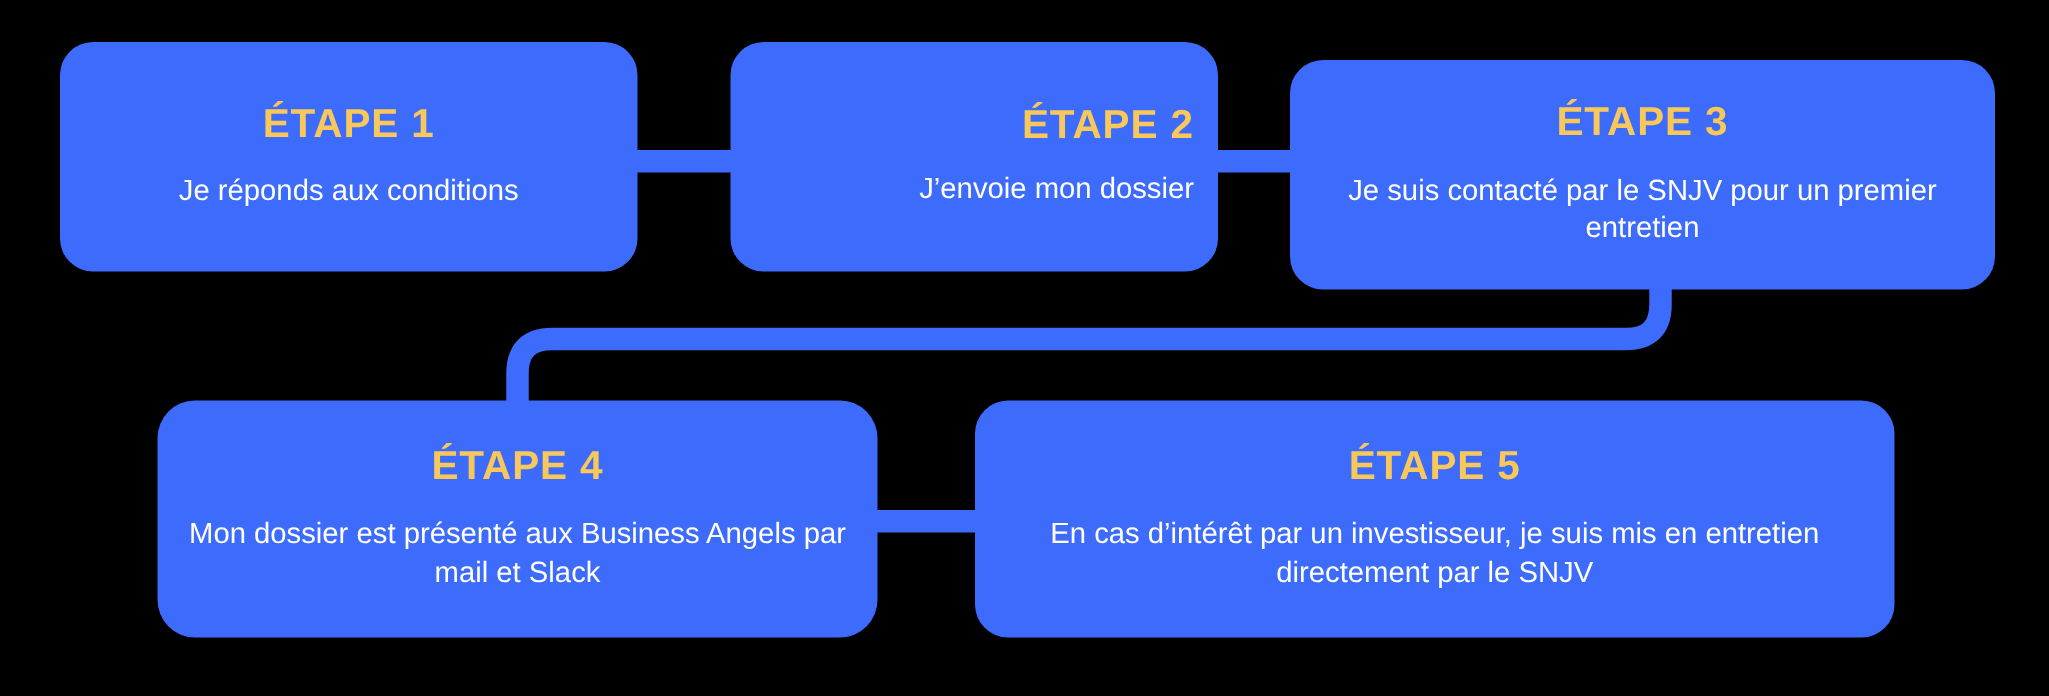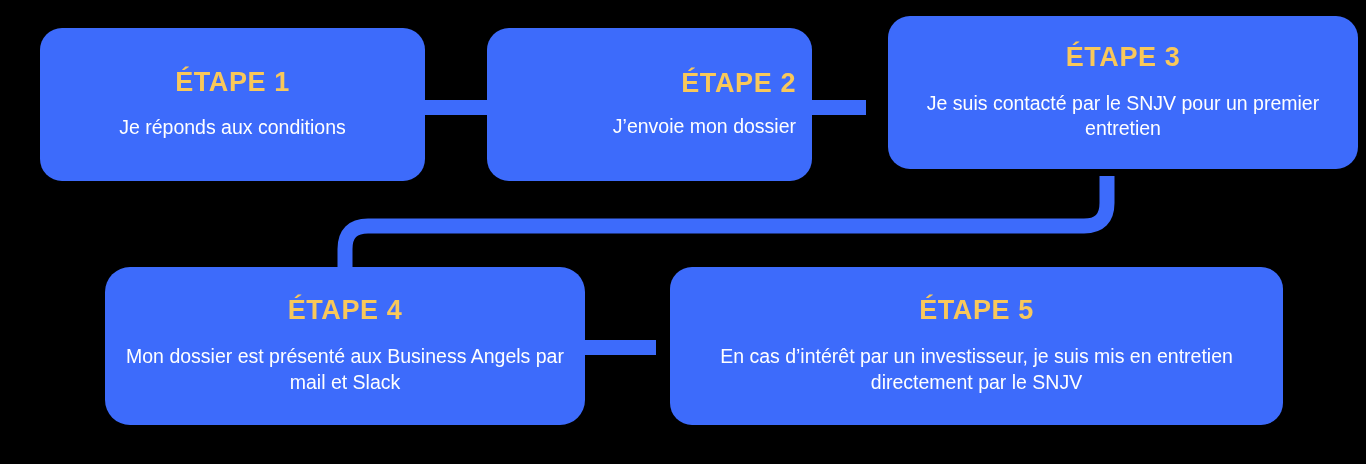--- a/index.html
+++ b/index.html
@@ -63,23 +63,23 @@
     font-size: 19.5px;
     font-weight: 400;
     line-height: 1.32;
     margin: 0;
     max-width: 100%;
   }
 
   
   #step-box-1 { left: 40px;  top: 28px;  width: 385px; height: 153px; }
   #step-box-2 { left: 487px; top: 28px;  width: 325px; height: 153px; align-items: flex-end; }
-  #step-box-3 { left: 860px; top: 16px;  width: 470px; height: 153px; margin-left: 28px; }
+  #step-box-3 { left: 860px; top: 40px;  width: 470px; height: 153px; }
   #step-box-4 { left: 105px; top: 267px; width: 480px; height: 158px; border-radius: 25px; }
-  #step-box-5 { left: 670px; top: 267px; width: 613px; height: 158px; }
+  #step-box-5 { left: 650px; top: 267px; width: 613px; height: 158px; }
 
   
   #step-box-2 .step-title { margin-bottom: 16px; }
 </style>
 </head>
 <body>
 
 <div id="flow-canvas">
 
   <svg id="connector-layer" viewBox="0 0 1366 464" width="1366" height="464" xmlns="http://www.w3.org/2000/svg" aria-hidden="true">

